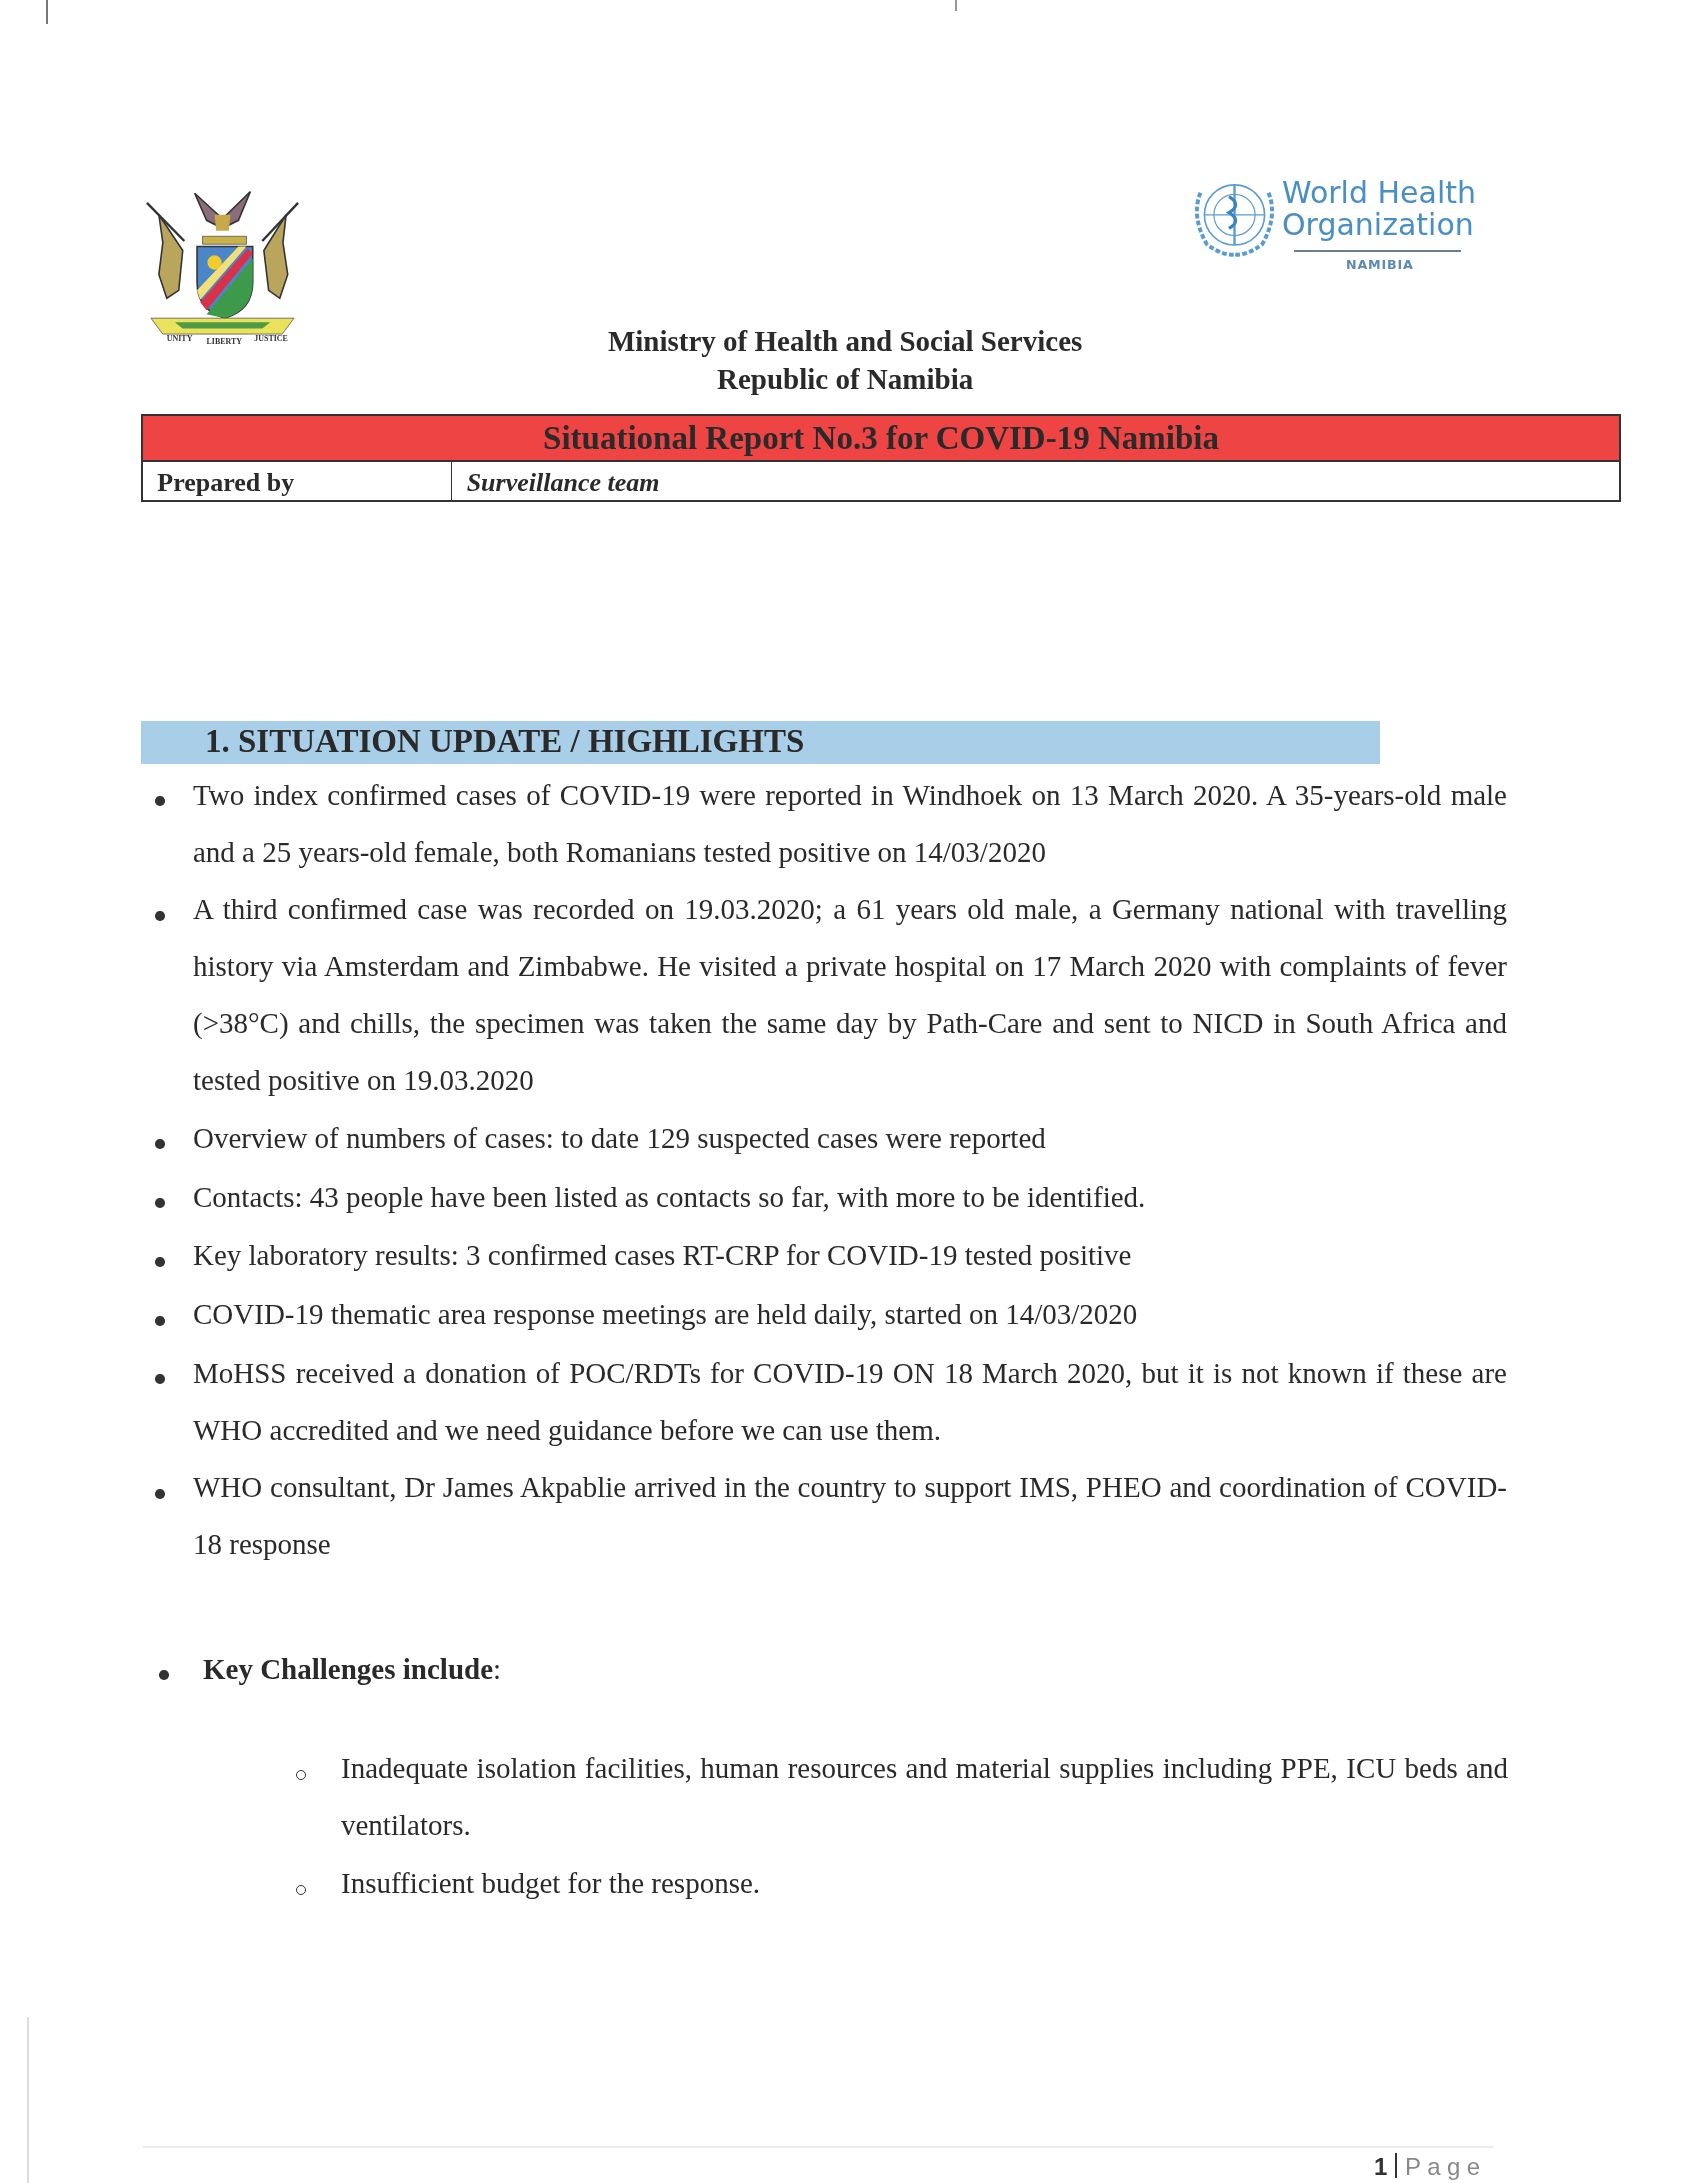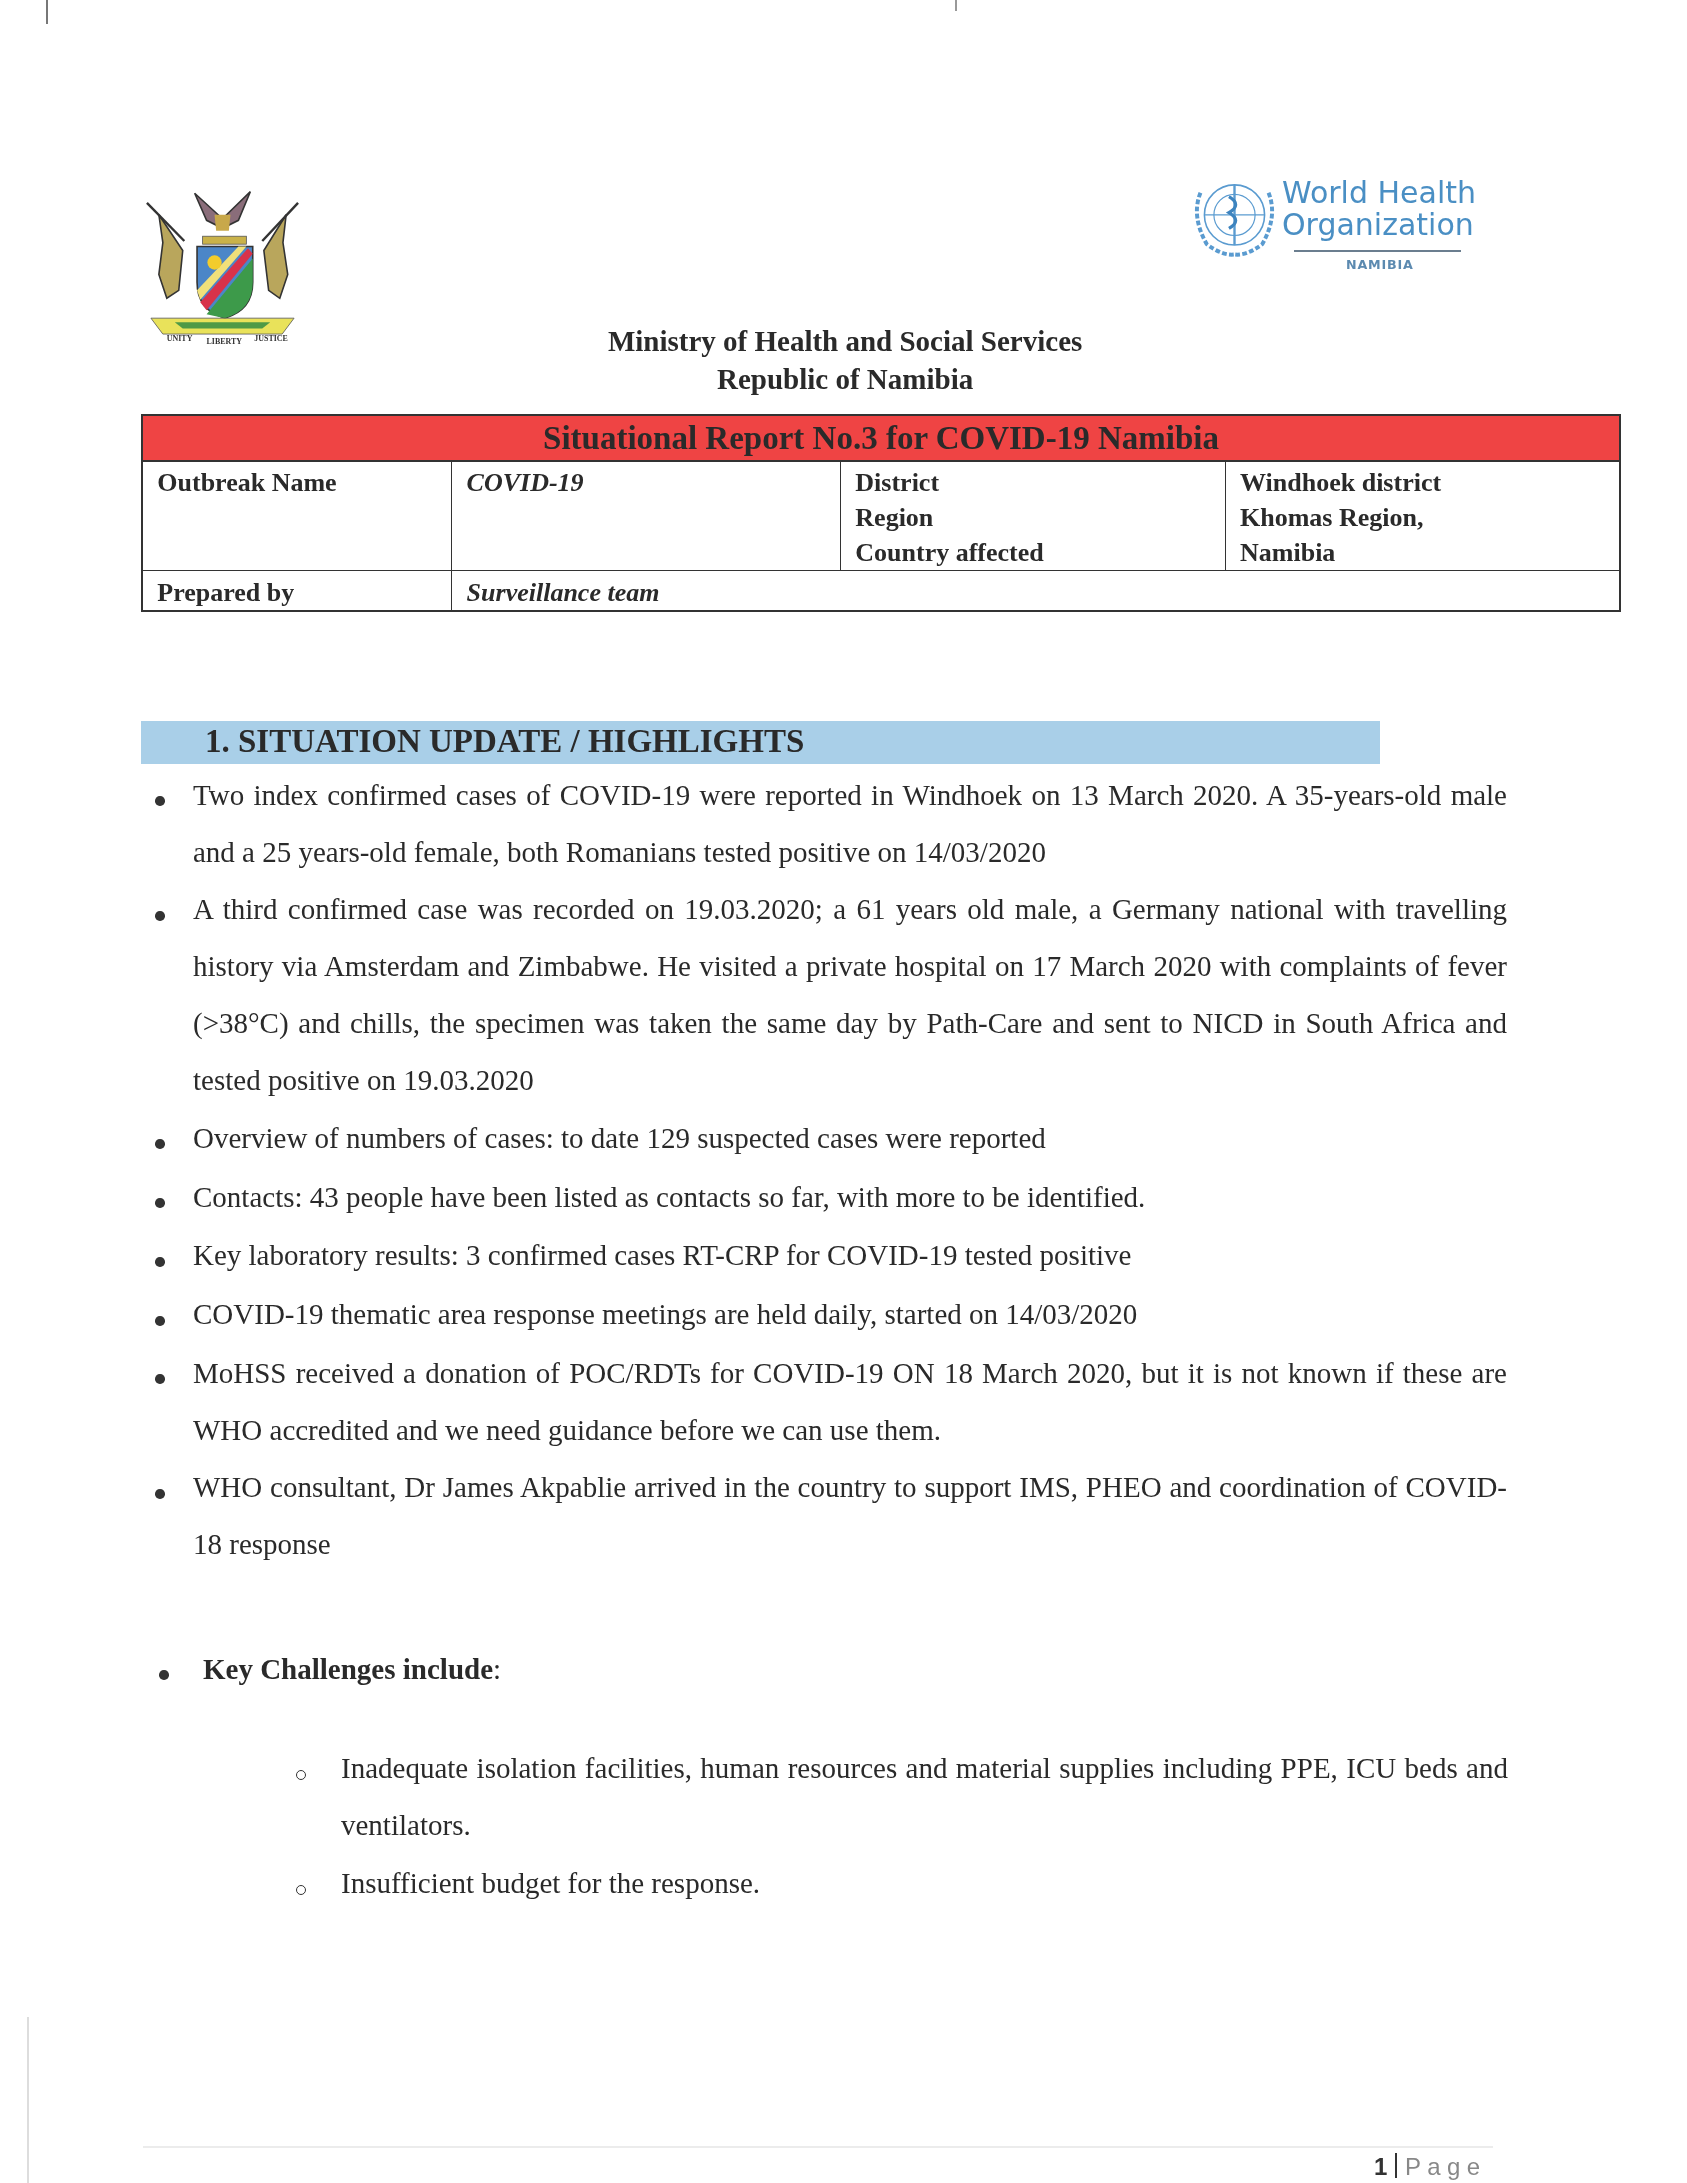--- a/index.html
+++ b/index.html
@@ -112,34 +112,20 @@
   <colgroup>
     <col style="width:310px">
       <col style="width:389px">
       <col style="width:385px">
       <col style="width:395px">
   </colgroup>
   <tbody>
       <tr>
     <td colspan="4" class="hdr">Situational Report No.3 for COVID-19 Namibia</td>
   </tr>
-  <tr style="height:107px">
-    <td class="b">Outbreak Name</td>
-    <td class="i">COVID-19</td>
-    <td class="b">
-      <div>District</div>
-      <div>Region</div>
-      <div>Country affected</div>
-    </td>
-    <td class="b">
-      <div>Windhoek district</div>
-      <div>Khomas Region,</div>
-      <div>Namibia</div>
-    </td>
-  </tr>
   <tr style="height:37px">
     <td class="b">Prepared by</td>
     <td colspan="3" class="i">Surveillance team</td>
   </tr>
 </tbody>
   </table>
 
 <div class="section-bar"></div>
 <div class="section-title">1.  SITUATION UPDATE / HIGHLIGHTS</div>
 

